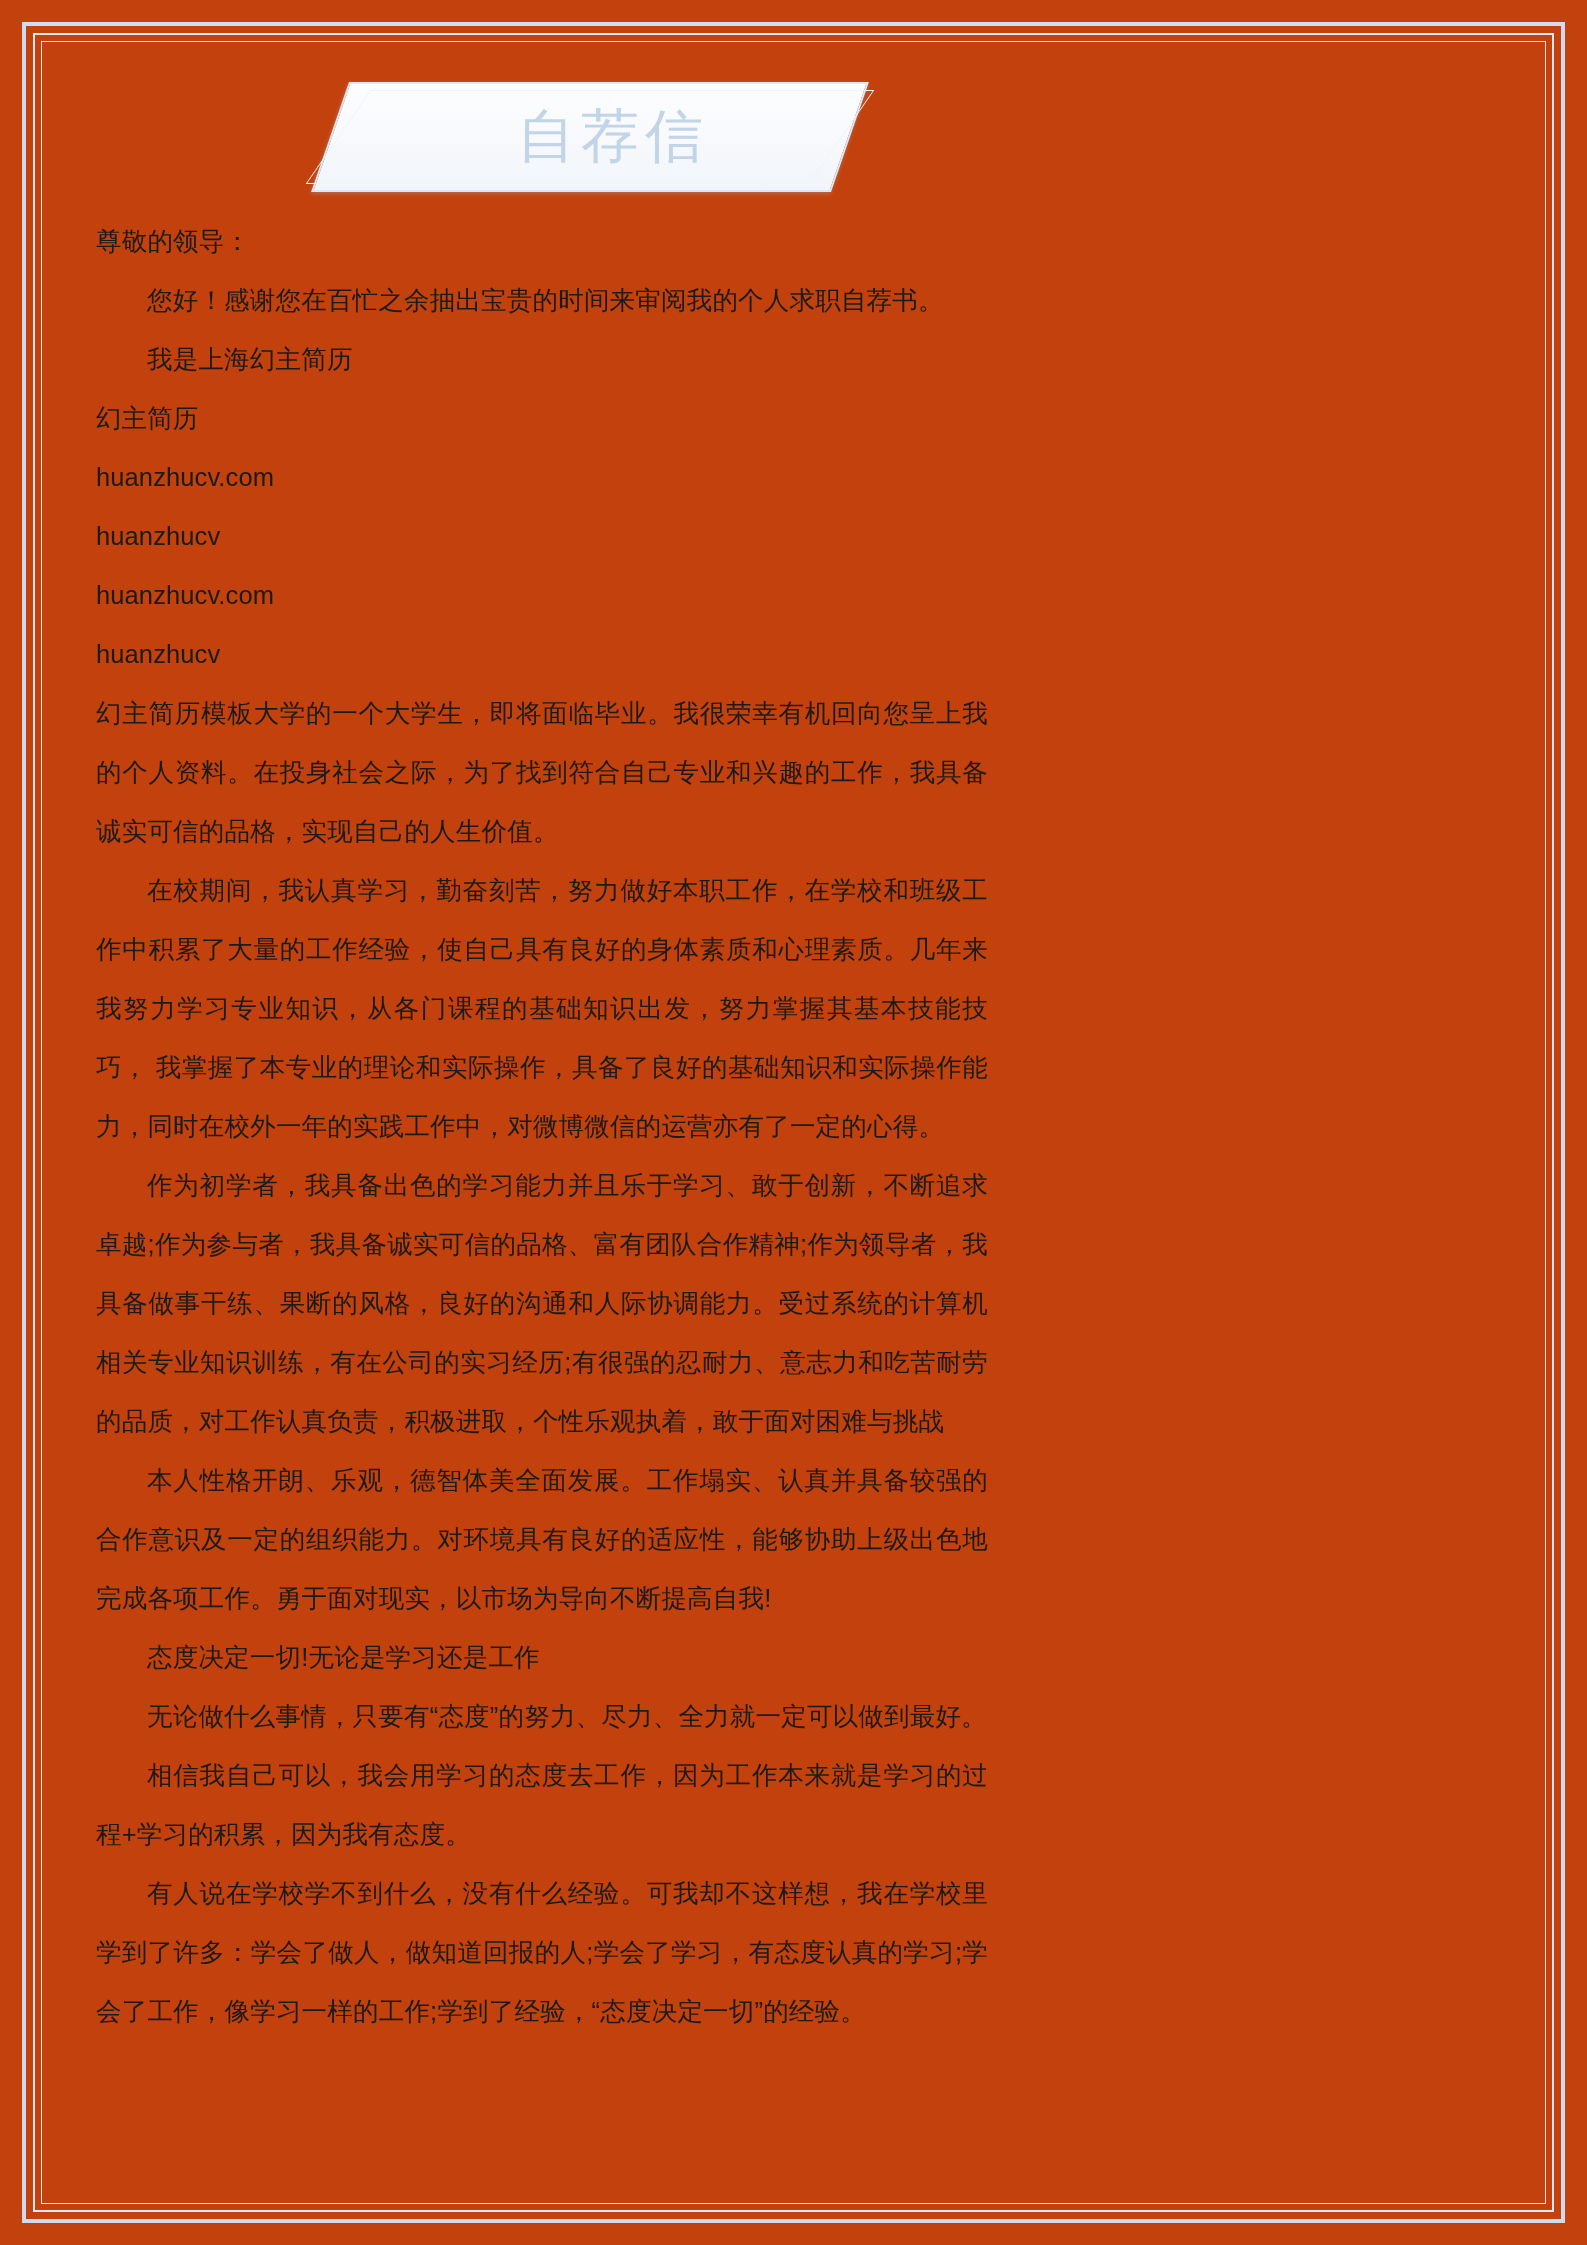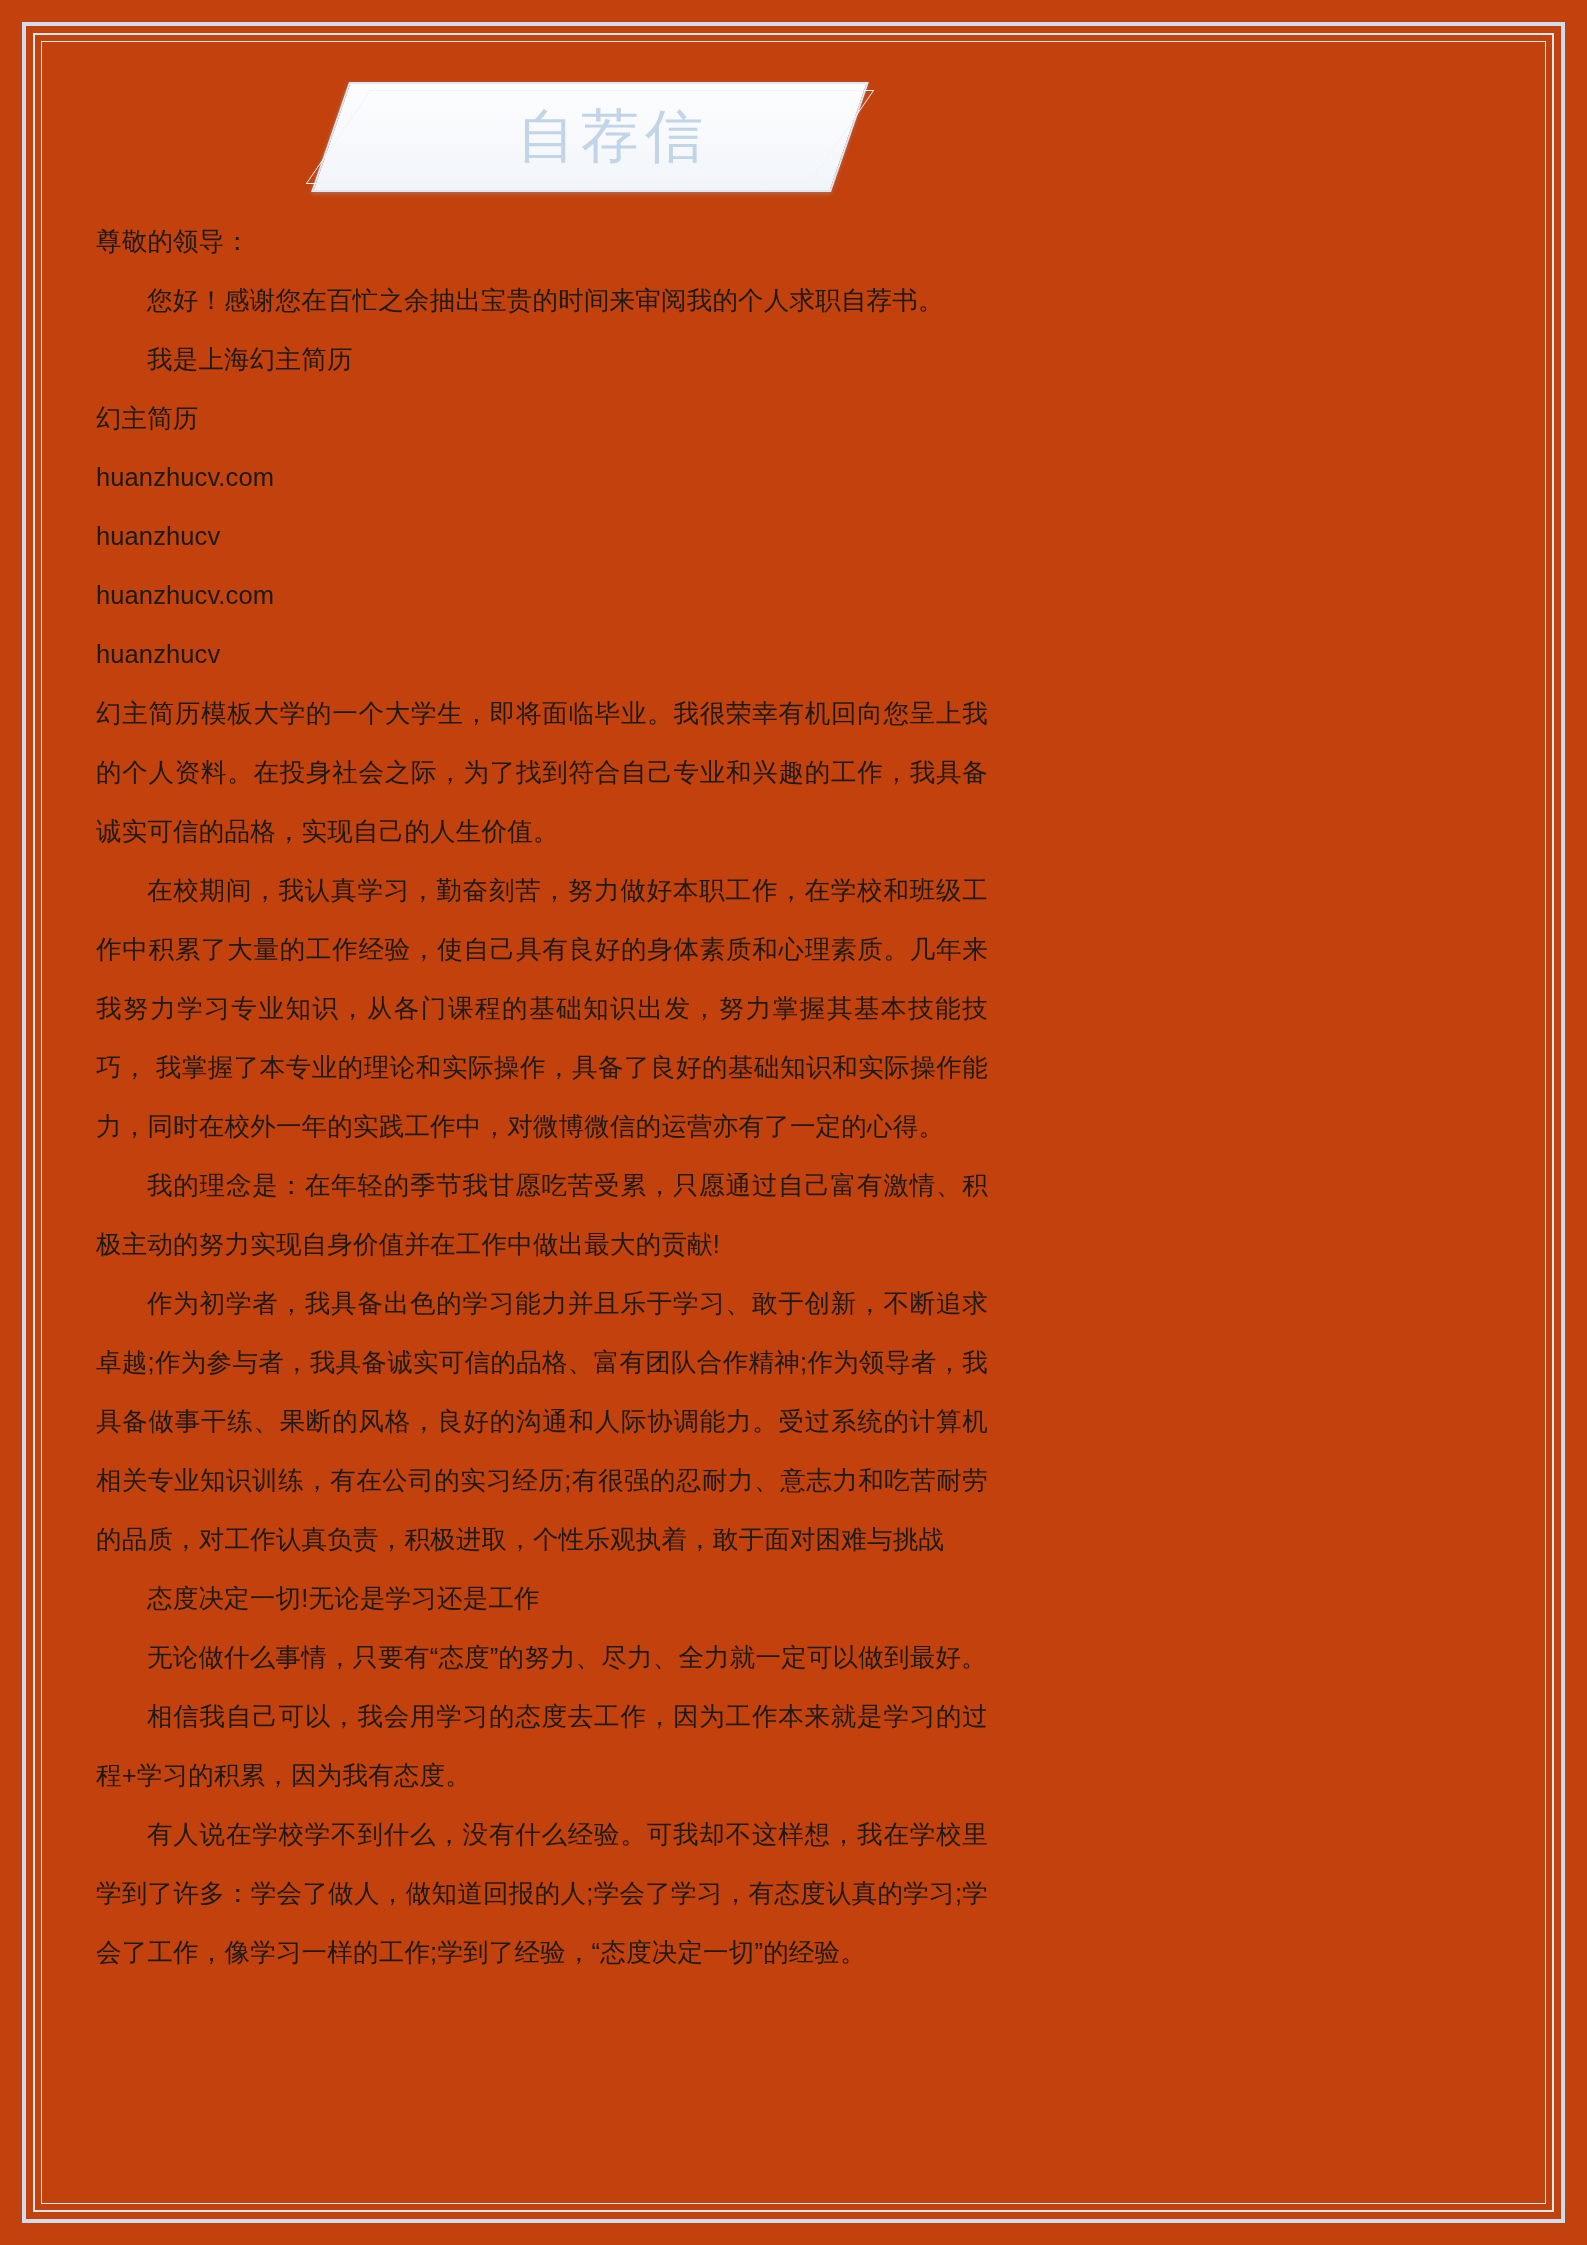--- a/index.html
+++ b/index.html
@@ -140,21 +140,21 @@
       <p class="para flush">尊敬的领导：</p>
       <p class="para indent">您好！感谢您在百忙之余抽出宝贵的时间来审阅我的个人求职自荐书。</p>
       <p class="para indent">我是上海幻主简历</p>
       <p class="para latin">幻主简历</p>
       <p class="para latin">huanzhucv.com</p>
       <p class="para latin">huanzhucv</p>
       <p class="para latin">huanzhucv.com</p>
       <p class="para latin">huanzhucv</p>
       <p class="para flush">幻主简历模板大学的一个大学生，即将面临毕业。我很荣幸有机回向您呈上我的个人资料。在投身社会之际，为了找到符合自己专业和兴趣的工作，我具备诚实可信的品格，实现自己的人生价值。</p>
       <p class="para indent">在校期间，我认真学习，勤奋刻苦，努力做好本职工作，在学校和班级工作中积累了大量的工作经验，使自己具有良好的身体素质和心理素质。几年来我努力学习专业知识，从各门课程的基础知识出发，努力掌握其基本技能技巧， 我掌握了本专业的理论和实际操作，具备了良好的基础知识和实际操作能力，同时在校外一年的实践工作中，对微博微信的运营亦有了一定的心得。</p>
-      <p class="para indent">我的理念是：在年轻的季节我甘愿吃苦受累，只愿通过自己富有激情、积极主动的努力实现自身价值并在工作中做出最大的贡献!</p>
       <p class="para indent">作为初学者，我具备出色的学习能力并且乐于学习、敢于创新，不断追求卓越;作为参与者，我具备诚实可信的品格、富有团队合作精神;作为领导者，我具备做事干练、果断的风格，良好的沟通和人际协调能力。受过系统的计算机相关专业知识训练，有在公司的实习经历;有很强的忍耐力、意志力和吃苦耐劳的品质，对工作认真负责，积极进取，个性乐观执着，敢于面对困难与挑战</p>
+      <p class="para indent">本人性格开朗、乐观，德智体美全面发展。工作塌实、认真并具备较强的合作意识及一定的组织能力。对环境具有良好的适应性，能够协助上级出色地完成各项工作。勇于面对现实，以市场为导向不断提高自我!</p>
       <p class="para indent">态度决定一切!无论是学习还是工作</p>
       <p class="para indent">无论做什么事情，只要有“态度”的努力、尽力、全力就一定可以做到最好。</p>
       <p class="para indent"> 相信我自己可以，我会用学习的态度去工作，因为工作本来就是学习的过程+学习的积累，因为我有态度。</p>
       <p class="para indent">有人说在学校学不到什么，没有什么经验。可我却不这样想，我在学校里学到了许多：学会了做人，做知道回报的人;学会了学习，有态度认真的学习;学会了工作，像学习一样的工作;学到了经验，“态度决定一切”的经验。</p>
     </div>
 
 </div>
 
 </body></html>

